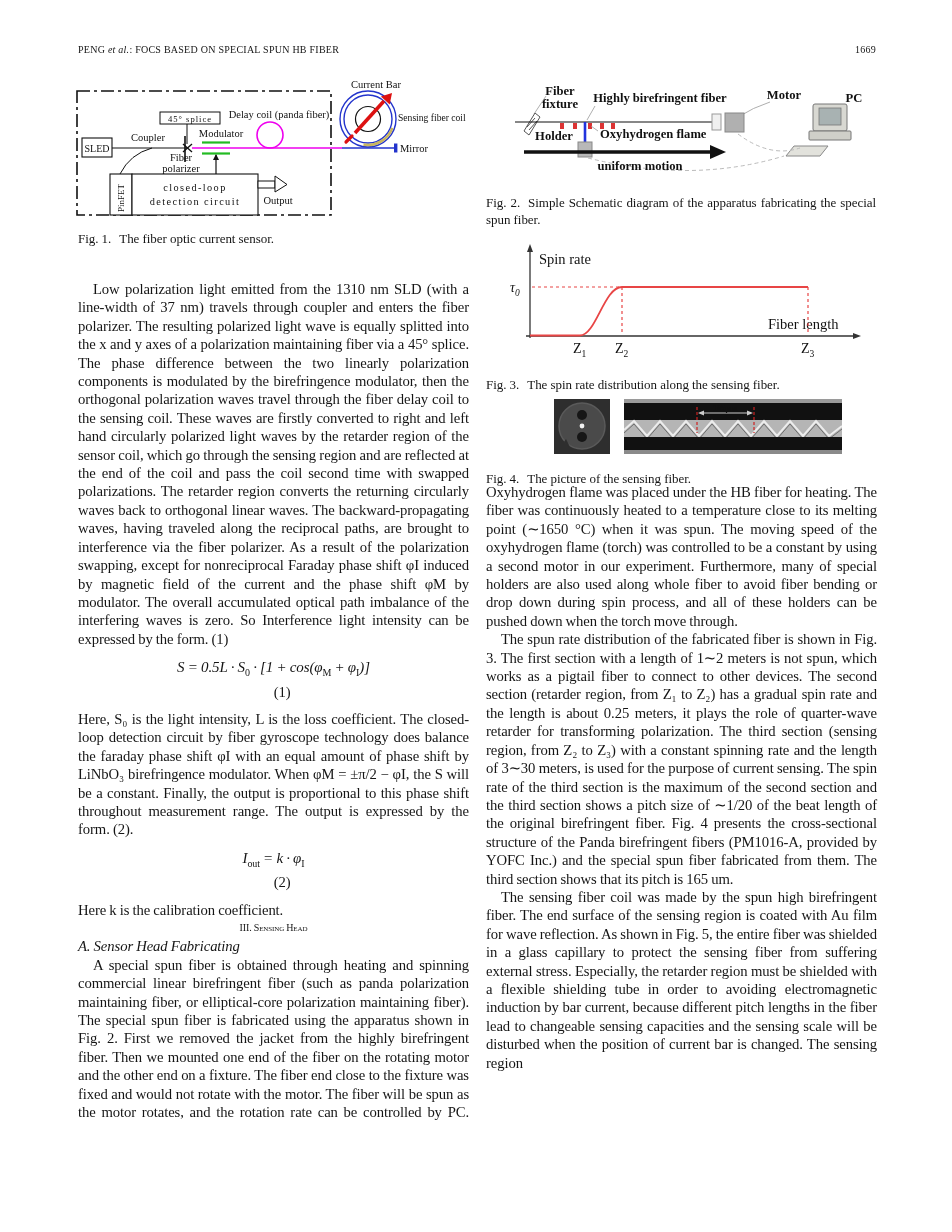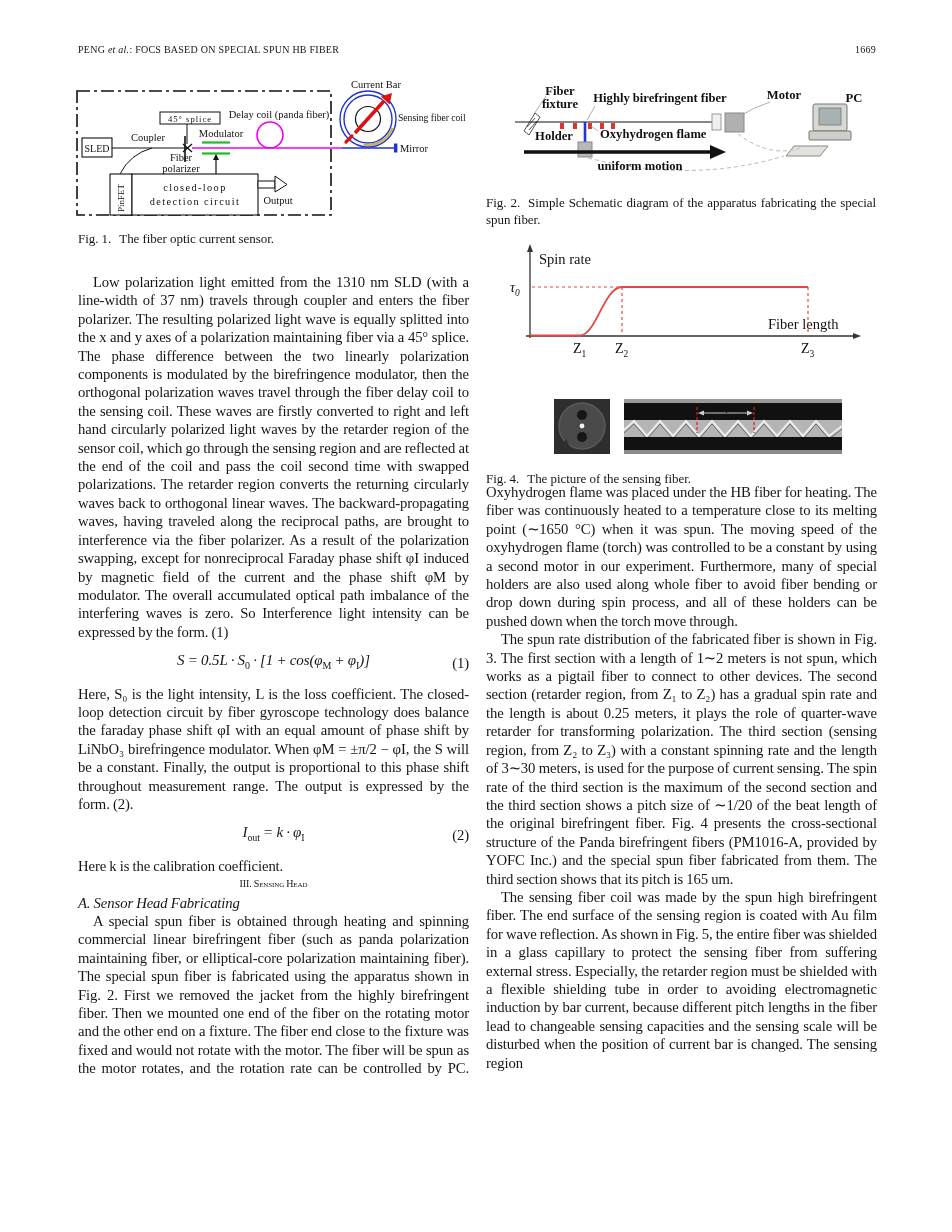--- a/index.html
+++ b/index.html
@@ -5,26 +5,26 @@
   html,body{margin:0;padding:0;background:#ffffff;}
   .page{position:relative;width:952px;height:1232px;background:#fff;overflow:hidden;
         font-family:"Liberation Serif",serif;color:#151515;}
   
   .hdr{position:absolute;top:44px;left:78px;width:798px;display:flex;
        justify-content:space-between;font-size:10px;letter-spacing:.25px;}
   .hdr .etal{font-style:italic;}
   
   .col{position:absolute;width:391px;font-size:14.7px;line-height:18.4px;
        text-align:justify;letter-spacing:-0.1px;word-spacing:-0.4px;}
-  .col-left{left:78px;top:273px;font-family:Liberation Serif, serif;}
+  .col-left{left:78px;top:280px;font-family:Liberation Serif, serif;}
   .col-right{left:486px;top:483px;}
   .col p{margin:0;text-indent:15px;}
   .col p.noind{text-indent:0;}
   .col p.cont{text-align-last:justify;}
-  .eqrow{display:flex;align-items:center;margin:10px 0 9px 0;}
+  .eqrow{display:flex;align-items:center;margin:10px 0 9px 0;flex-direction:column;}
   .eqspacer{width:34px;}
   .eqmain{flex:1;text-align:center;font-size:15px;}
   .eqmain i{font-style:italic;}
   .eqmain sub{font-size:10px;}
   .eqnum{width:34px;text-align:right;font-size:14.7px;}
   .sechead{text-align:center;font-variant:small-caps;font-size:10px;
            margin:15px 0 9px 0;text-indent:0 !important;}
   .subhead{font-style:italic;margin:3px 0 7px 0;text-indent:0 !important;}
   
   .figcap{position:absolute;font-size:13px;line-height:17px;text-align:justify;
@@ -182,20 +182,23 @@
       <line x1="138" y1="46" x2="138" y2="94"></line>
       <line x1="324" y1="46" x2="324" y2="94"></line>
     </g>
 
     <path d="M46,94.5 L96,94.5 C112,94.5 120,46 138,46 L324,46" fill="none" stroke="#e84545" stroke-width="1.8"></path>
 
     <text x="89" y="112" font-size="14"><tspan>Z</tspan><tspan dy="3.5" font-size="9.5">1</tspan></text>
     <text x="131" y="112" font-size="14"><tspan>Z</tspan><tspan dy="3.5" font-size="9.5">2</tspan></text>
     <text x="317" y="112" font-size="14"><tspan>Z</tspan><tspan dy="3.5" font-size="9.5">3</tspan></text>
   </svg>
+  <div class="figcap" style="left:486px;top:376px;width:390px;">
+    <span class="cl">Fig. 3.</span><span>The spin rate distribution along the sensing fiber.</span>
+  </div>
 
   <div class="fig4wrap">
     <svg width="56" height="55" viewBox="0 0 56 55">
       <rect x="0" y="0" width="56" height="55" fill="#2e2e2e"></rect>
       <circle cx="28" cy="27" r="23" fill="#4a4a4a" stroke="#5a5a5a" stroke-width="1.5"></circle>
       <path d="M10,43 A23,23 0 0 0 16,48 L12,40 Z" fill="#2e2e2e"></path>
       <circle cx="28" cy="16" r="5" fill="#161616"></circle>
       <circle cx="28" cy="38" r="5" fill="#161616"></circle>
       <circle cx="28" cy="27" r="2.4" fill="#f2f2f2"></circle>
     </svg>

